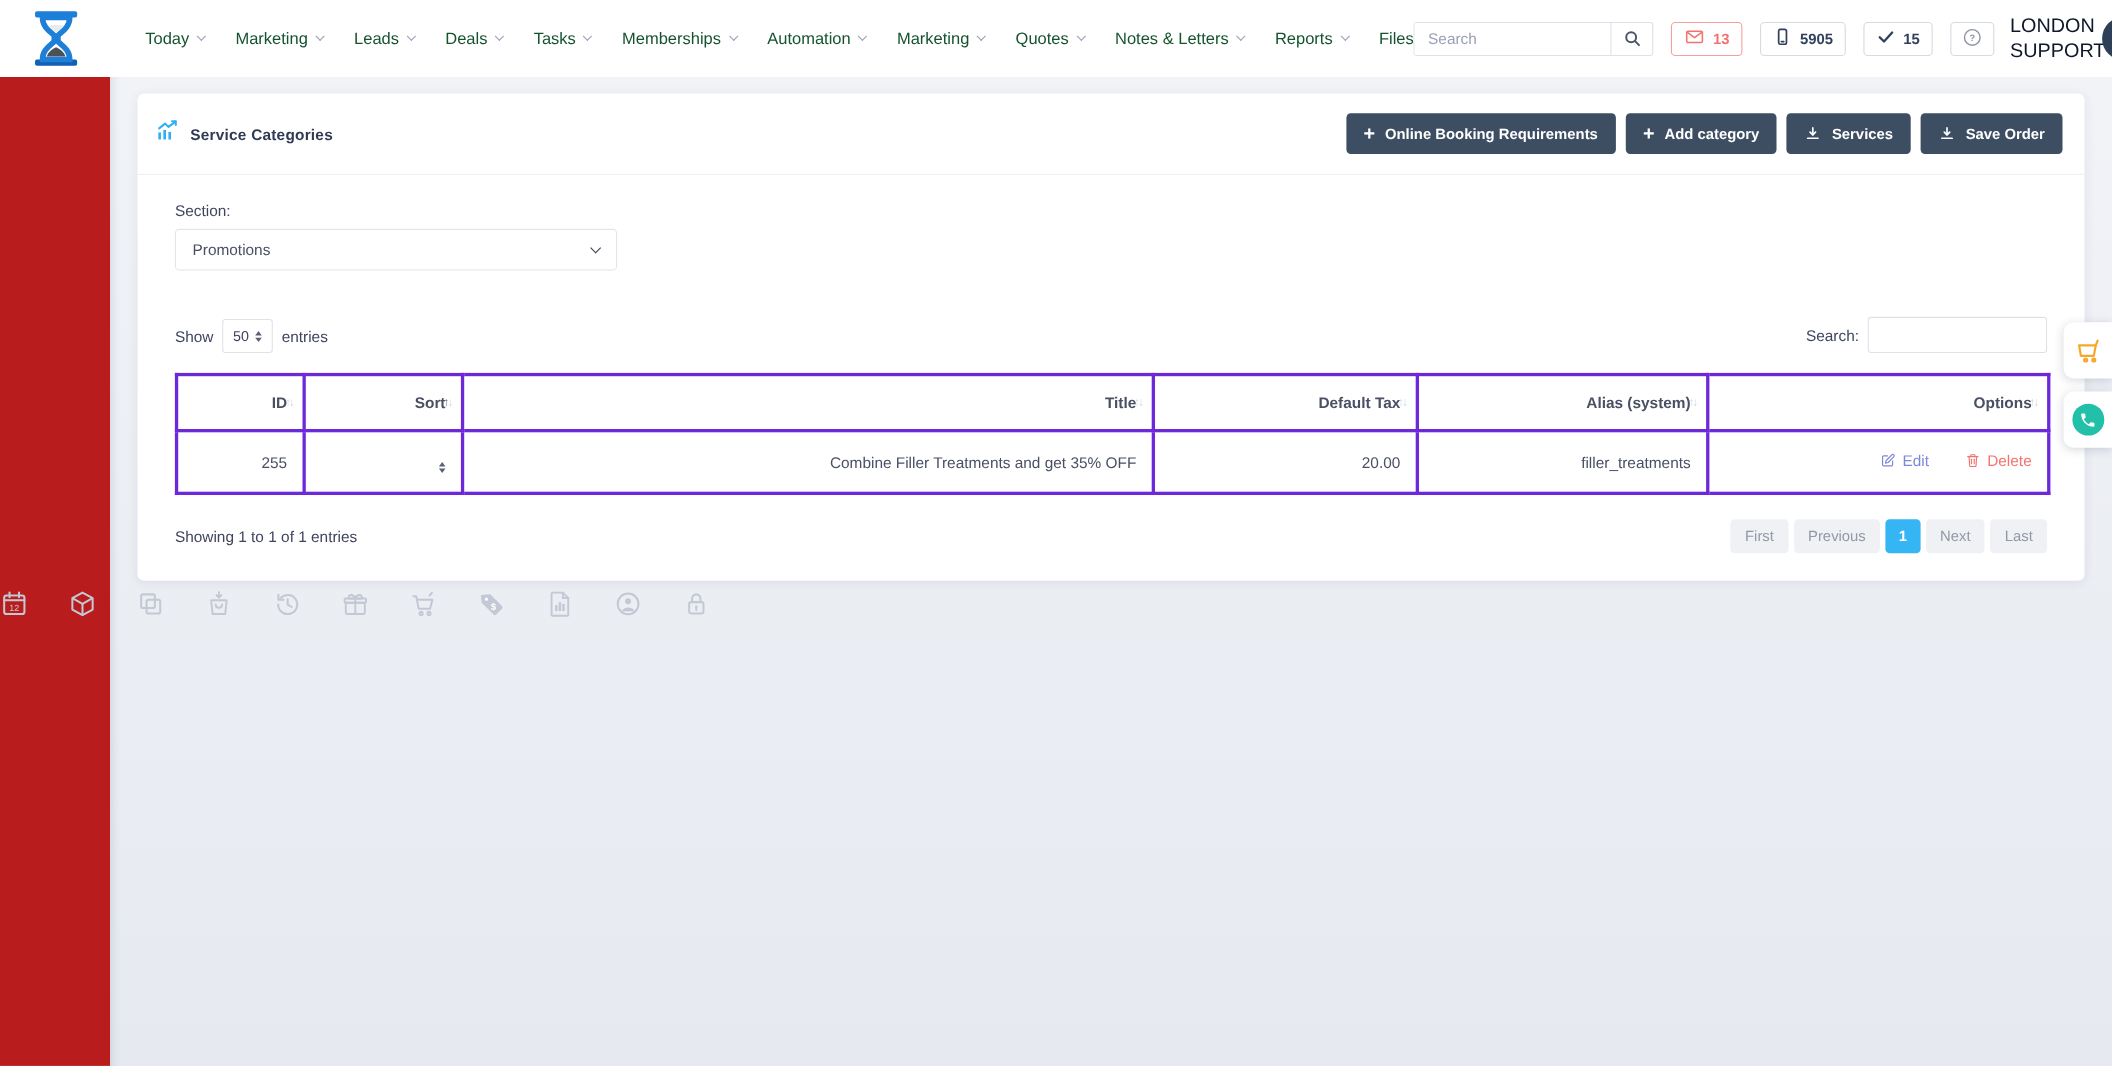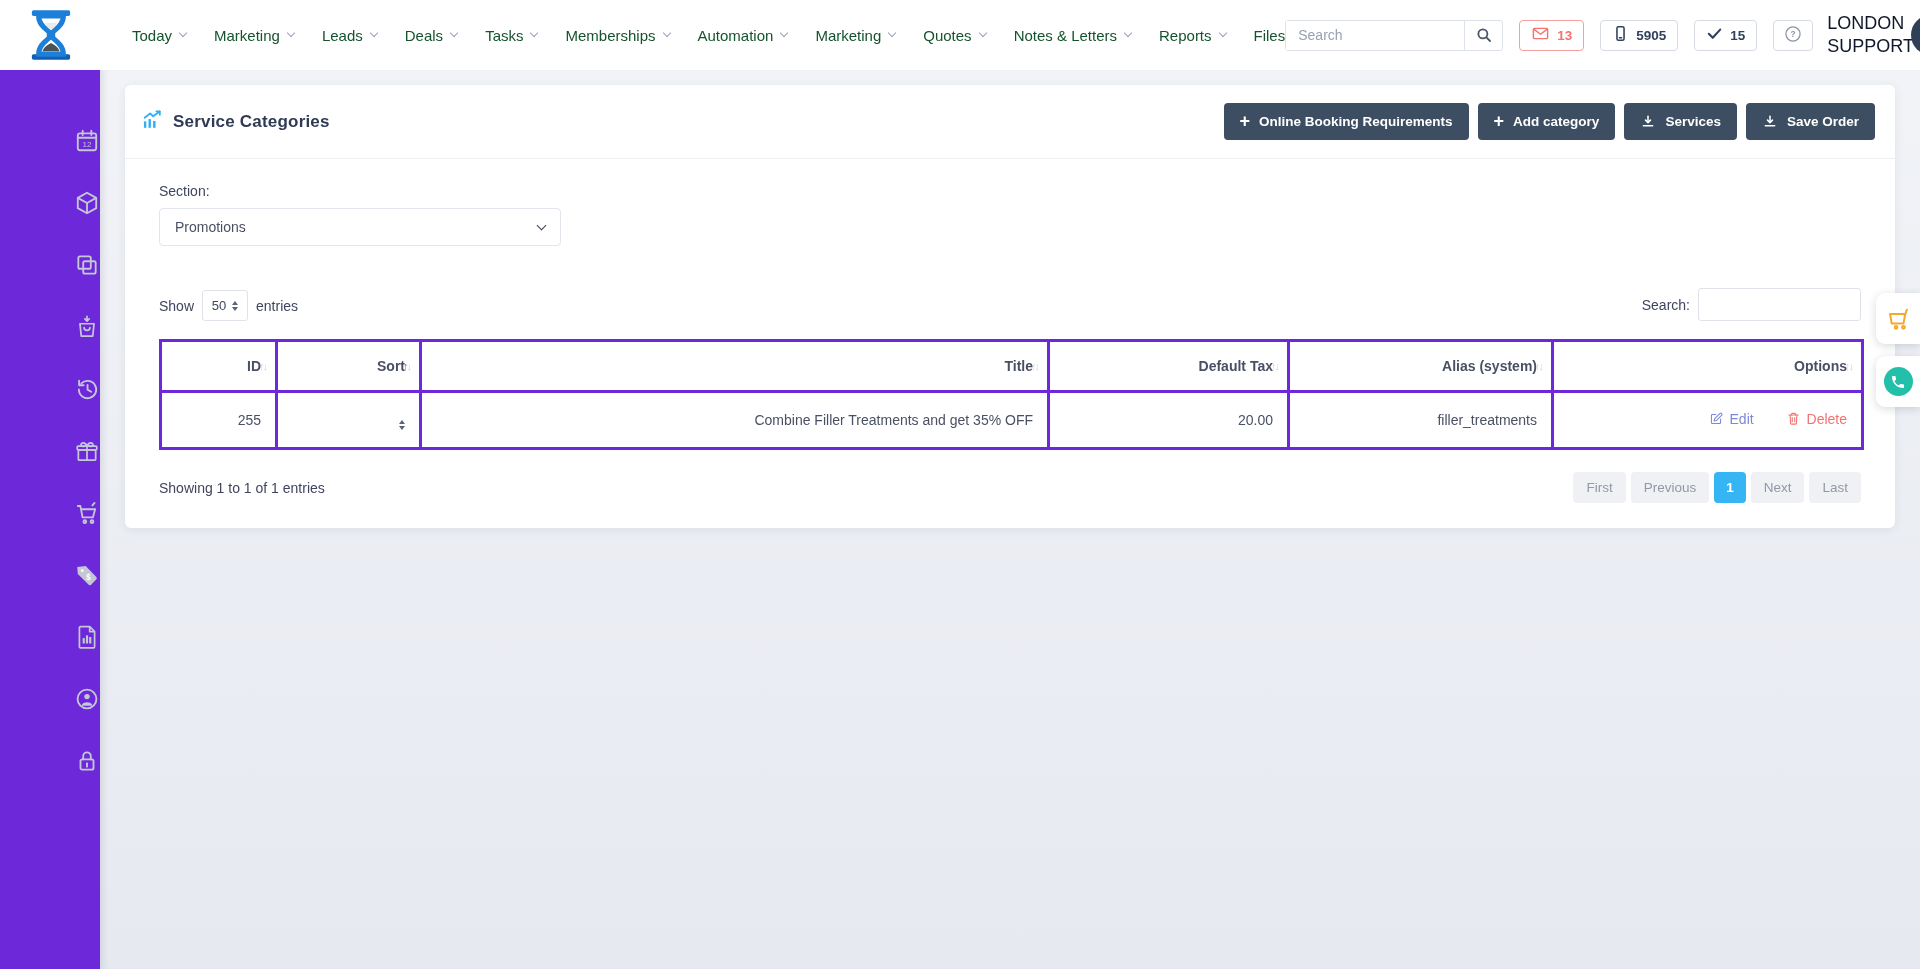--- a/index.html
+++ b/index.html
@@ -27,36 +27,36 @@
     padding:0 11px; display:flex; align-items:center; gap:7px; font-size:13.5px;
     font-weight:bold; color:#31405c; cursor:pointer; background:#fff; }
   .tb-badge.mail { border-color:#f5a09c; color:#f4736e; }
   .tb-badge.help { padding:0 9px; color:#8d93a3; }
   .user-name { width:74px; margin:0 10px 0 14px; font-size:18px; font-weight:normal;
     color:#0f172a; line-height:1.3; }
   .avatar { width:40px; height:40px; border-radius:50%; background:#2e4058; margin-right:16px;
     display:flex; align-items:flex-end; justify-content:center; overflow:hidden; cursor:pointer; }
 
   
-  .sidebar { position:absolute; left:0; top:70px; width:100px; bottom:0; background:#6d28d9;
-    display:flex; flex-direction:column; align-items:flex-end; padding-top:58px; gap:36px; z-index:5; }
+  .sidebar { position:absolute; left:0; top:70px; width:100px; bottom:0; background:#b91c1c;
+    display:flex; flex-direction:row; align-items:center; padding-top:58px; gap:36px; z-index:5; }
   .side-item { width:26px; height:26px; color:#c3c8d4; cursor:pointer; }
   .side-item svg { width:26px; height:26px; display:block; }
 
   
   .content { position:absolute; left:100px; top:70px; right:0; bottom:0;
     background:linear-gradient(180deg,#f1f3f7 0%,#e6e9f0 100%);
     box-shadow:inset 8px 0 9px -7px rgba(60,70,100,0.18); }
   .card { position:absolute; left:25px; top:15px; width:1770px; height:443px;
     background:#fff; border-radius:6px; box-shadow:0 2px 10px rgba(40,50,80,0.08); }
 
   .card-head { display:flex; align-items:center; justify-content:space-between;
     height:74px; padding:0 20px 0 16px; border-bottom:1px solid #edeff3; }
   .title-wrap { display:flex; align-items:center; gap:10px; }
-  .page-title { font-size:17px; font-weight:bold; color:#2f3a54; letter-spacing:.2px; }
+  .page-title { font-size:14px; font-weight:bold; color:#2f3a54; letter-spacing:.2px; }
   .head-buttons { display:flex; gap:9px; }
   .btn-dark { display:flex; align-items:center; gap:9px; height:37px; padding:0 16px;
     background:#3d4e63; color:#fff; border:none; border-radius:4px; font-size:13.5px;
     font-weight:bold; font-family:"Liberation Sans", sans-serif; cursor:pointer; white-space:nowrap; }
   .btn-dark .plus { font-size:18px; font-weight:bold; line-height:1; margin-top:-2px; }
   .btn-dark svg { display:block; }
 
   .card-body { padding:0 34px; }
   .section-block { margin-top:24px; }
   .field-label { font-size:14px; color:#3f455e; display:block;margin-top:20px; }

